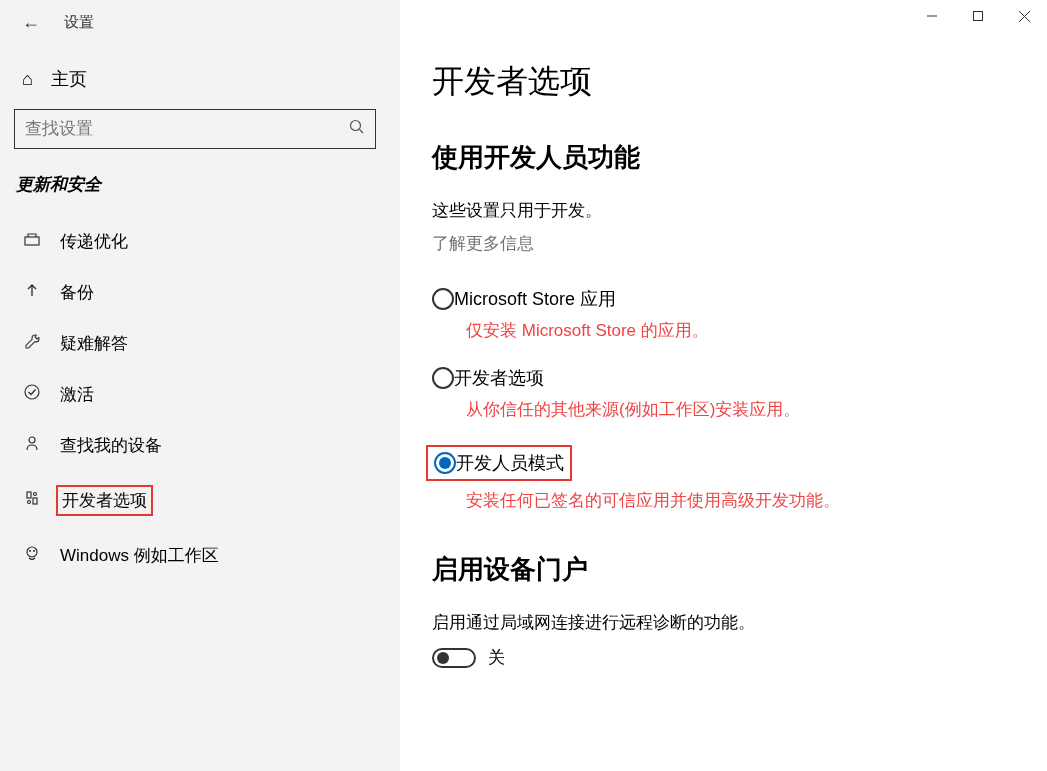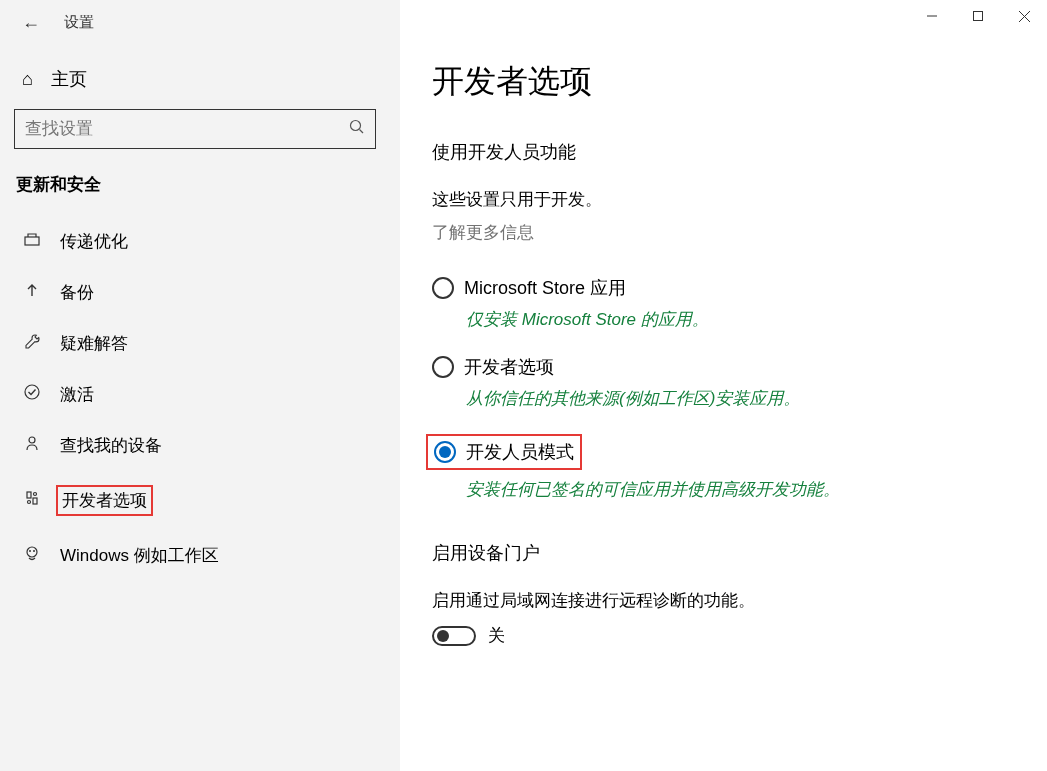--- a/index.html
+++ b/index.html
@@ -70,20 +70,21 @@
       font-size: 17px;
       font-family: inherit;
       color: #333;
     }
     .search-input::placeholder { color: #777; }
     .search-icon { color: #555; margin-left: 8px; }
     .category-label {
       font-size: 17px;
       font-weight: 600;
       padding: 0 16px 20px 16px;
+      font-style: italic;
     }
     .nav-item {
       display: flex; align-items: center;
       gap: 18px;
       padding: 14px 16px 14px 22px;
       cursor: pointer;
       font-size: 17px;
     }
     .nav-icon {
       width: 20px; text-align: center;
@@ -98,30 +99,30 @@
       flex: 1;
       padding: 60px 32px 20px 32px;
       position: relative;
     }
     .page-title {
       font-size: 32px;
       font-weight: 500;
       margin-bottom: 36px;
     }
     .section-heading {
-      font-size: 18px;
-      font-weight: 400;
+      font-size: 26px;
+      font-weight: 700;
       margin-bottom: 24px;
     }
     .info-line { font-size: 17px; margin-bottom: 10px; }
     .link-line { font-size: 17px; color: #737373; margin-bottom: 32px; cursor: pointer; }
     .radio-group { margin-bottom: 40px; }
     .radio-option { margin-bottom: 24px; }
     .radio-header {
-      display: flex; align-items: center; gap: 10px;
+      display: flex; align-items: center; 
       font-size: 18px;
       cursor: pointer;
       text-align: center;
     }
     .radio-circle {
       width: 22px; height: 22px;
       border: 2px solid #333;
       border-radius: 50%;
       display: flex; align-items: center; justify-content: center;
       flex-shrink: 0;
@@ -129,24 +130,23 @@
     .radio-circle.selected {
       border-color: #0067c0;
     }
     .radio-dot {
       width: 12px; height: 12px;
       background: #0067c0;
       border-radius: 50%;
     }
     .radio-desc {
       font-size: 17px;
-      color: #15803d;
+      color: #ef4444;
       margin-left: 34px;
       margin-top: 8px;
-      font-style: italic;
     }
     .radio-highlight {
       border: 2px solid #e53935;
       padding: 4px 6px;
       display: inline-flex;
       margin-left: -6px;
     }
     .device-portal-desc { font-size: 17px; margin-bottom: 12px; }
     .toggle-row { display: flex; align-items: center; gap: 12px; }
     .toggle {

